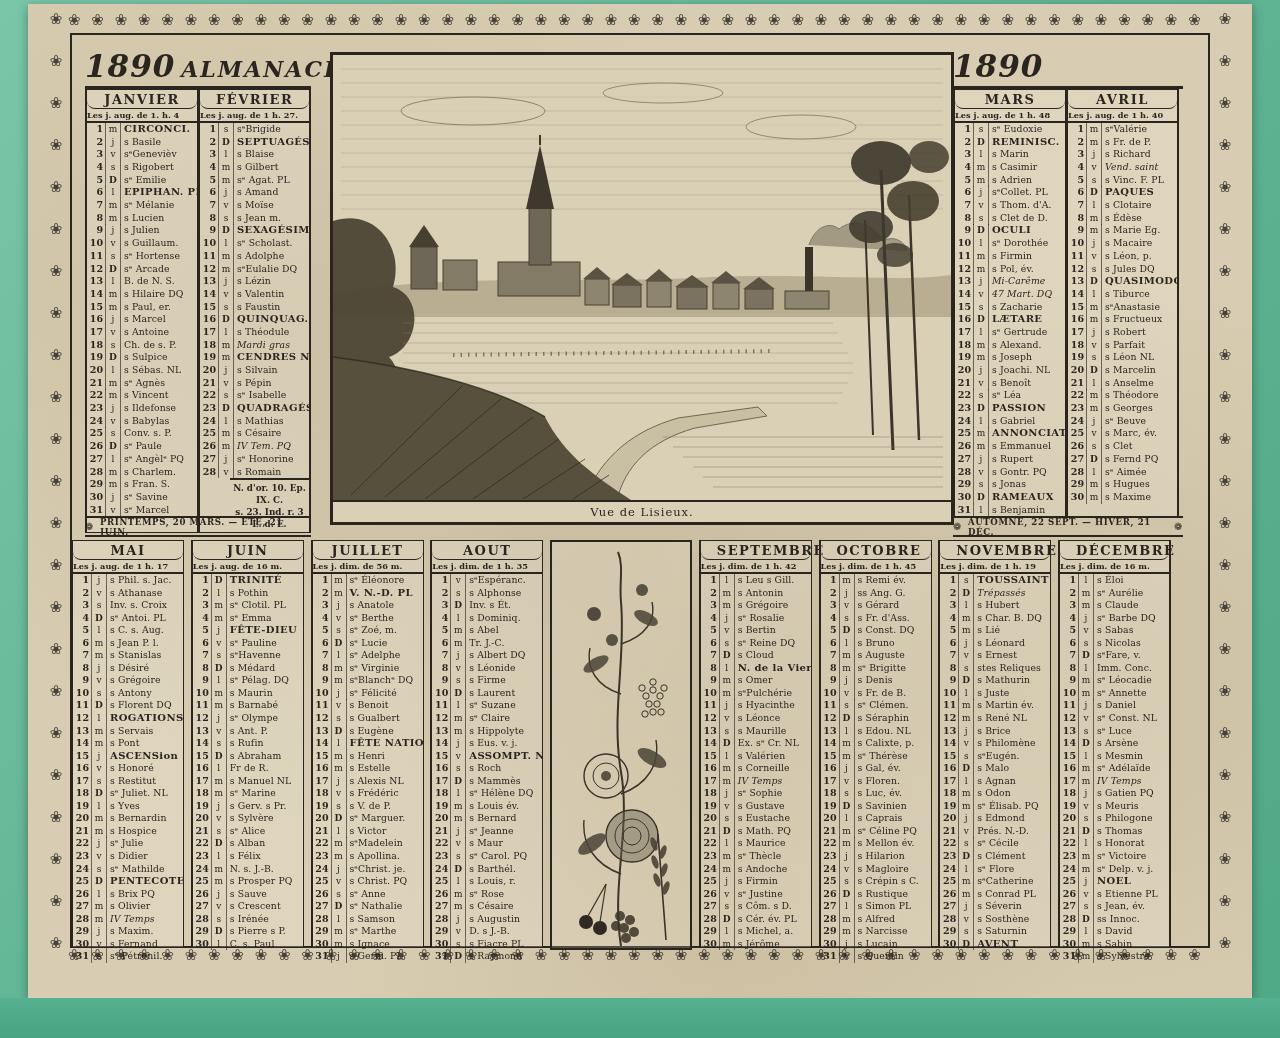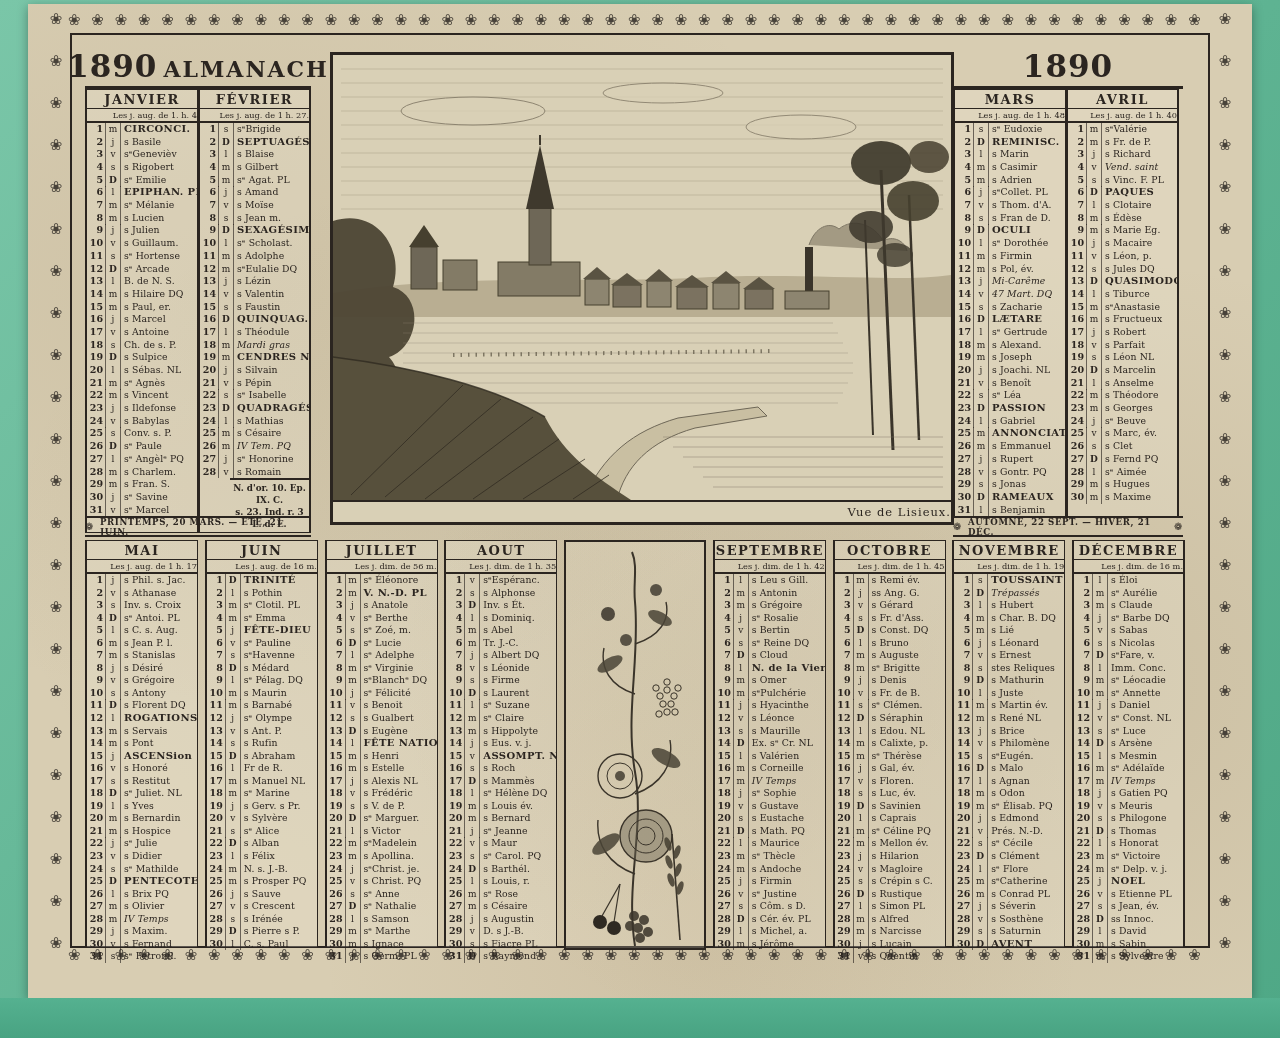--- a/index.html
+++ b/index.html
@@ -17,36 +17,36 @@
   
   .floral{position:absolute;color:#35302a;font-family:"DejaVu Sans",sans-serif;
     font-size:15px;line-height:20px;letter-spacing:3px;overflow:hidden;opacity:.88;white-space:nowrap;}
   .floral.top{left:40px;right:40px;top:6px;height:21px;}
   .floral.bottom{left:40px;right:40px;top:941px;height:21px;}
   .floral.left,.floral.right{top:6px;height:956px;width:21px;writing-mode:vertical-rl;text-orientation:upright;letter-spacing:3px;}
   .floral.left{left:17px;}  .floral.right{right:17px;}
   .inner-frame{position:absolute;left:42px;top:29px;right:42px;bottom:50px;border:2px solid #2b2520;pointer-events:none;}
 
   
-  .main-title{position:absolute;top:44px;height:38px;display:flex;align-items:baseline;justify-content:center;gap:6px;
-    border-bottom:3px solid #2b2520;}
+  .main-title{position:absolute;top:44px;height:38px;display:flex;align-items:baseline;gap:6px;
+    border-bottom:3px solid #2b2520;font-style:italic;}
   .main-title .yr{font-size:31px;font-weight:bold;letter-spacing:1px;}
   .main-title .wd{font-size:22px;font-weight:bold;letter-spacing:2px;}
   #title-left{left:57px;width:226px;}
   #title-right{left:925px;width:230px;}
 
   
   .mpair{position:absolute;top:85px;display:flex;}
   #pair-janfev{left:57px;}
   #pair-marsavr{left:925px;}
   .month{width:113px;border:1px solid #2b2520;border-left-width:2px;box-sizing:border-box;background:rgba(245,240,222,.25);}
   .month:last-child{border-right-width:2px;}
   .m-name{font-weight:bold;font-size:13px;text-align:center;letter-spacing:1.5px;
-    padding:2px 1px 1px;border-bottom:1px solid #2b2520;}
-  .m-sub{font-size:8.2px;font-weight:normal;text-align:right;padding:1px 0;border-bottom:2px solid #2b2520;white-space:nowrap;}
+    padding:2px 16px 1px;border-bottom:1px solid #2b2520;border-radius:8px;}
+  .m-sub{font-size:8.2px;font-weight:bold;text-align:left;padding:1px 0;border-bottom:2px solid #2b2520;white-space:nowrap;}
   .day-row{display:flex;height:12.7px;line-height:12.8px;font-size:9.3px;align-items:center;}
   .bottom-row .day-row{height:12.55px;line-height:12.6px;}
   .d-num{width:16px;text-align:right;padding-right:2px;font-weight:600;font-size:9.5px;}
   .d-wd{width:14px;text-align:center;border-left:1px solid rgba(43,37,32,.65);border-right:1px solid rgba(43,37,32,.65);font-size:9px;}
   .d-name{flex:1;padding-left:3px;white-space:nowrap;overflow:hidden;letter-spacing:.1px;}
   .sunday .d-wd{font-weight:bold;}
   .feast .d-name{font-weight:bold;font-size:10px;letter-spacing:.4px;}
   .italic .d-name{font-style:italic;}
   .m-notes{border-top:2px solid #2b2520;font-size:8.8px;font-weight:bold;text-align:center;padding:2px 0;line-height:12px;margin-left:30px;}
 
@@ -55,24 +55,24 @@
     display:flex;align-items:center;justify-content:center;gap:6px;
     font-size:8.6px;font-weight:bold;letter-spacing:.6px;}
   #season-left{left:57px;top:512px;width:226px;}
   #season-right{left:925px;top:512px;width:230px;}
   .ros{font-family:"DejaVu Sans",sans-serif;font-size:10px;}
 
   
   #engraving{position:absolute;left:302px;top:48px;width:618px;height:467px;border:3px solid #2b2520;
     box-sizing:content-box;background:#d9d0b6;}
   #engraving svg{display:block;}
-  .caption{height:21px;border-top:2px solid #2b2520;text-align:right;font-size:11.5px;letter-spacing:1px;line-height:20px;}
+  .caption{height:21px;border-top:2px solid #2b2520;text-align:center;font-size:11.5px;letter-spacing:1px;line-height:20px;}
 
   
-  .bottom-row{position:absolute;left:57px;top:536px;width:1100px;height:410px;display:flex;justify-content:space-between;}
+  .bottom-row{position:absolute;left:43px;top:536px;width:1100px;height:410px;display:flex;justify-content:space-between;}
   .bottom-row .month{height:408px;}
   .ornament{width:142px;border:2px solid #2b2520;box-sizing:border-box;background:rgba(245,240,222,.2);
     display:flex;align-items:center;justify-content:center;}
 
   
   .footer{position:absolute;left:46px;right:34px;top:968px;display:flex;justify-content:space-between;
     font-size:10.5px;font-weight:bold;letter-spacing:.2px;}
   .teal-bottom{position:absolute;left:0;right:0;bottom:0;height:40px;
     background:linear-gradient(#55b190,#48a382);}
 </style>
@@ -443,21 +443,21 @@
             <span class="d-name">sᵉCollet. PL</span>
           </div>
           <div class="day-row">
             <span class="d-num">7</span>
             <span class="d-wd">v</span>
             <span class="d-name">s Thom. d'A.</span>
           </div>
           <div class="day-row">
             <span class="d-num">8</span>
             <span class="d-wd">s</span>
-            <span class="d-name">s Fran de D.</span>
+            <span class="d-name">s Clet de D.</span>
           </div>
           <div class="day-row sunday feast">
             <span class="d-num">9</span>
             <span class="d-wd">D</span>
             <span class="d-name">OCULI</span>
           </div>
           <div class="day-row">
             <span class="d-num">10</span>
             <span class="d-wd">l</span>
             <span class="d-name">sᵉ Dorothée</span>

